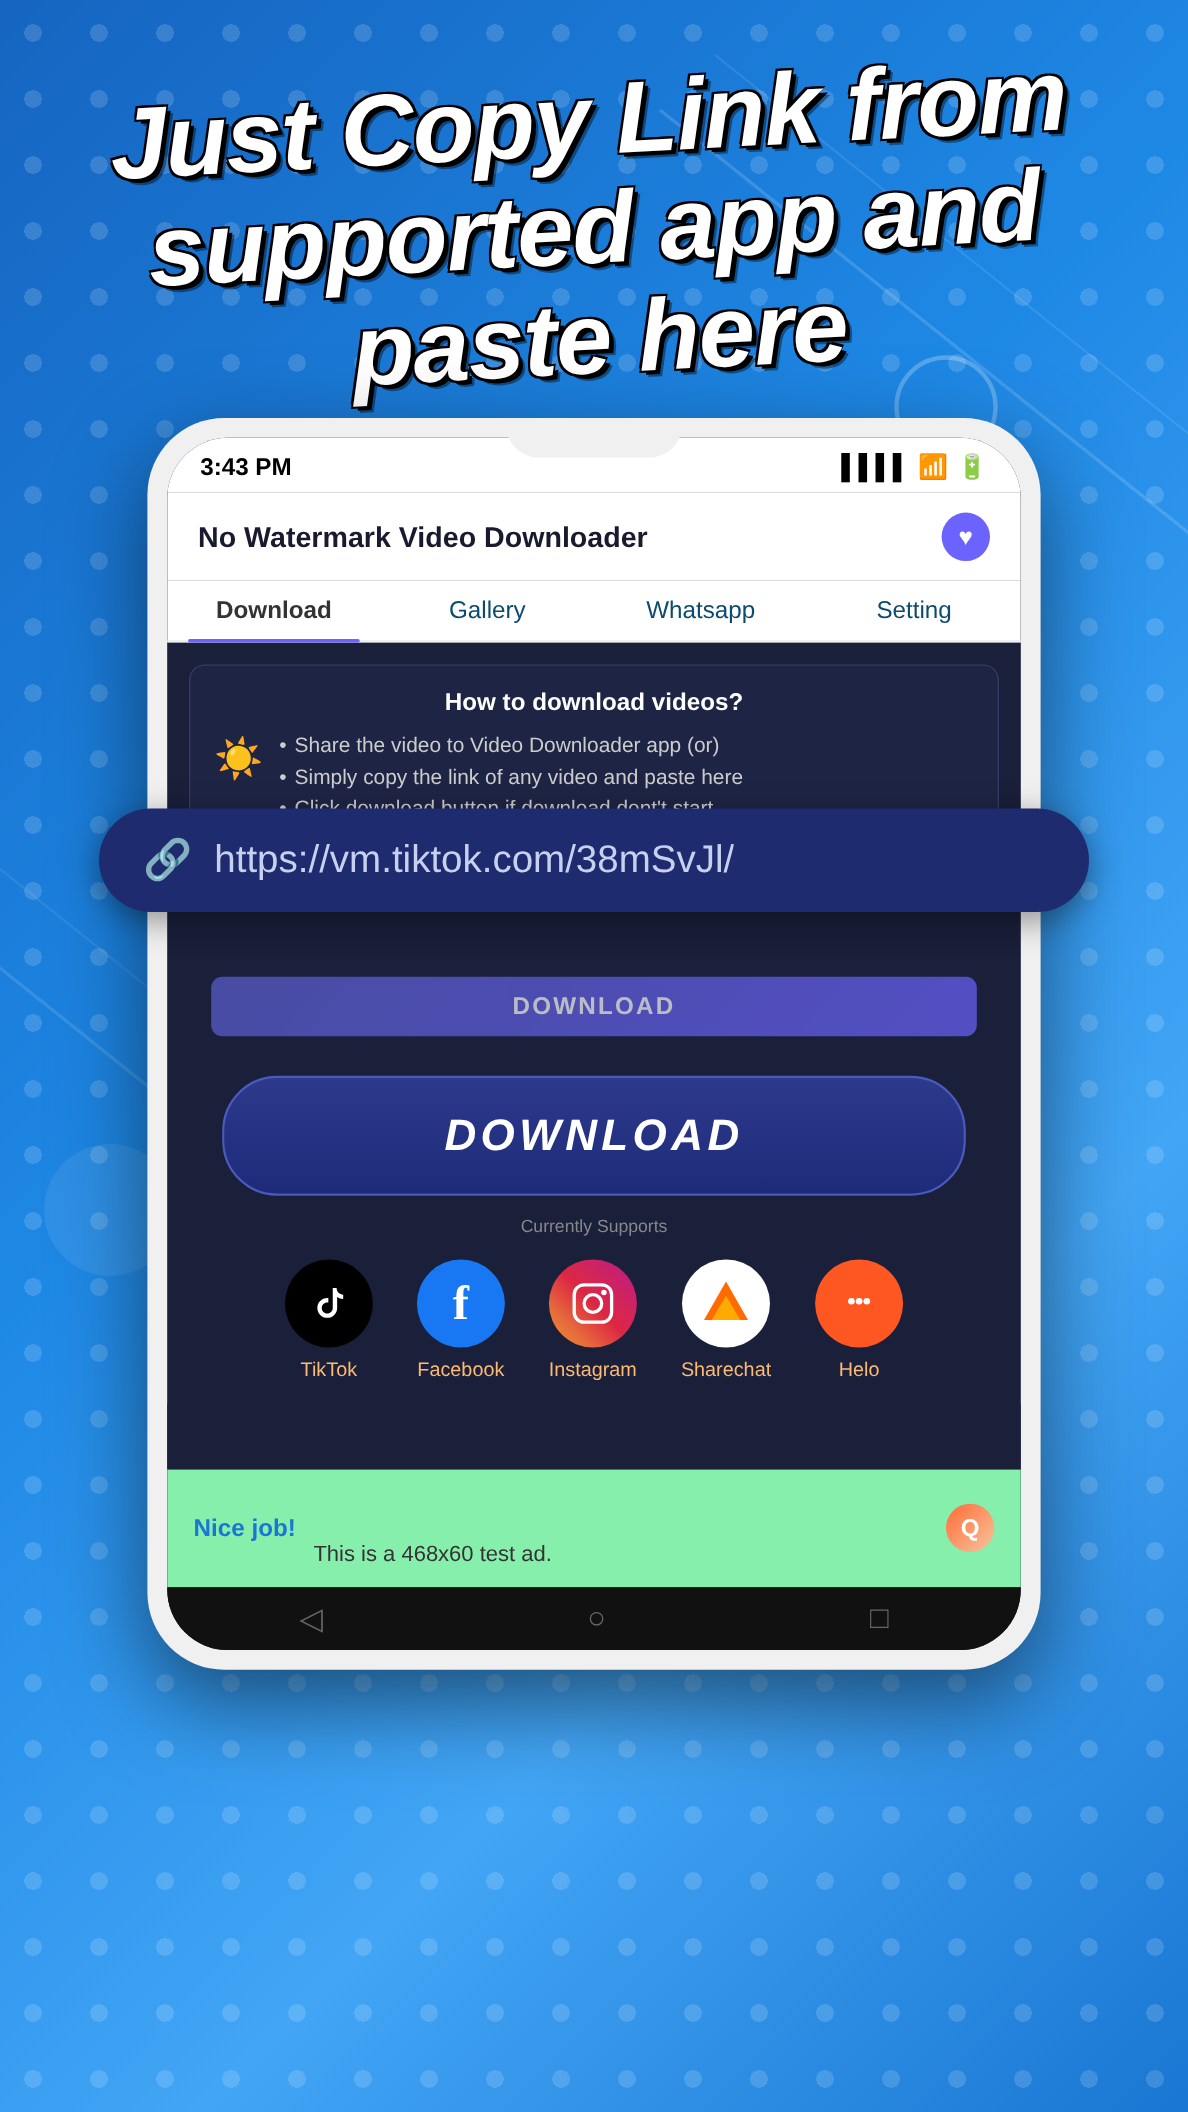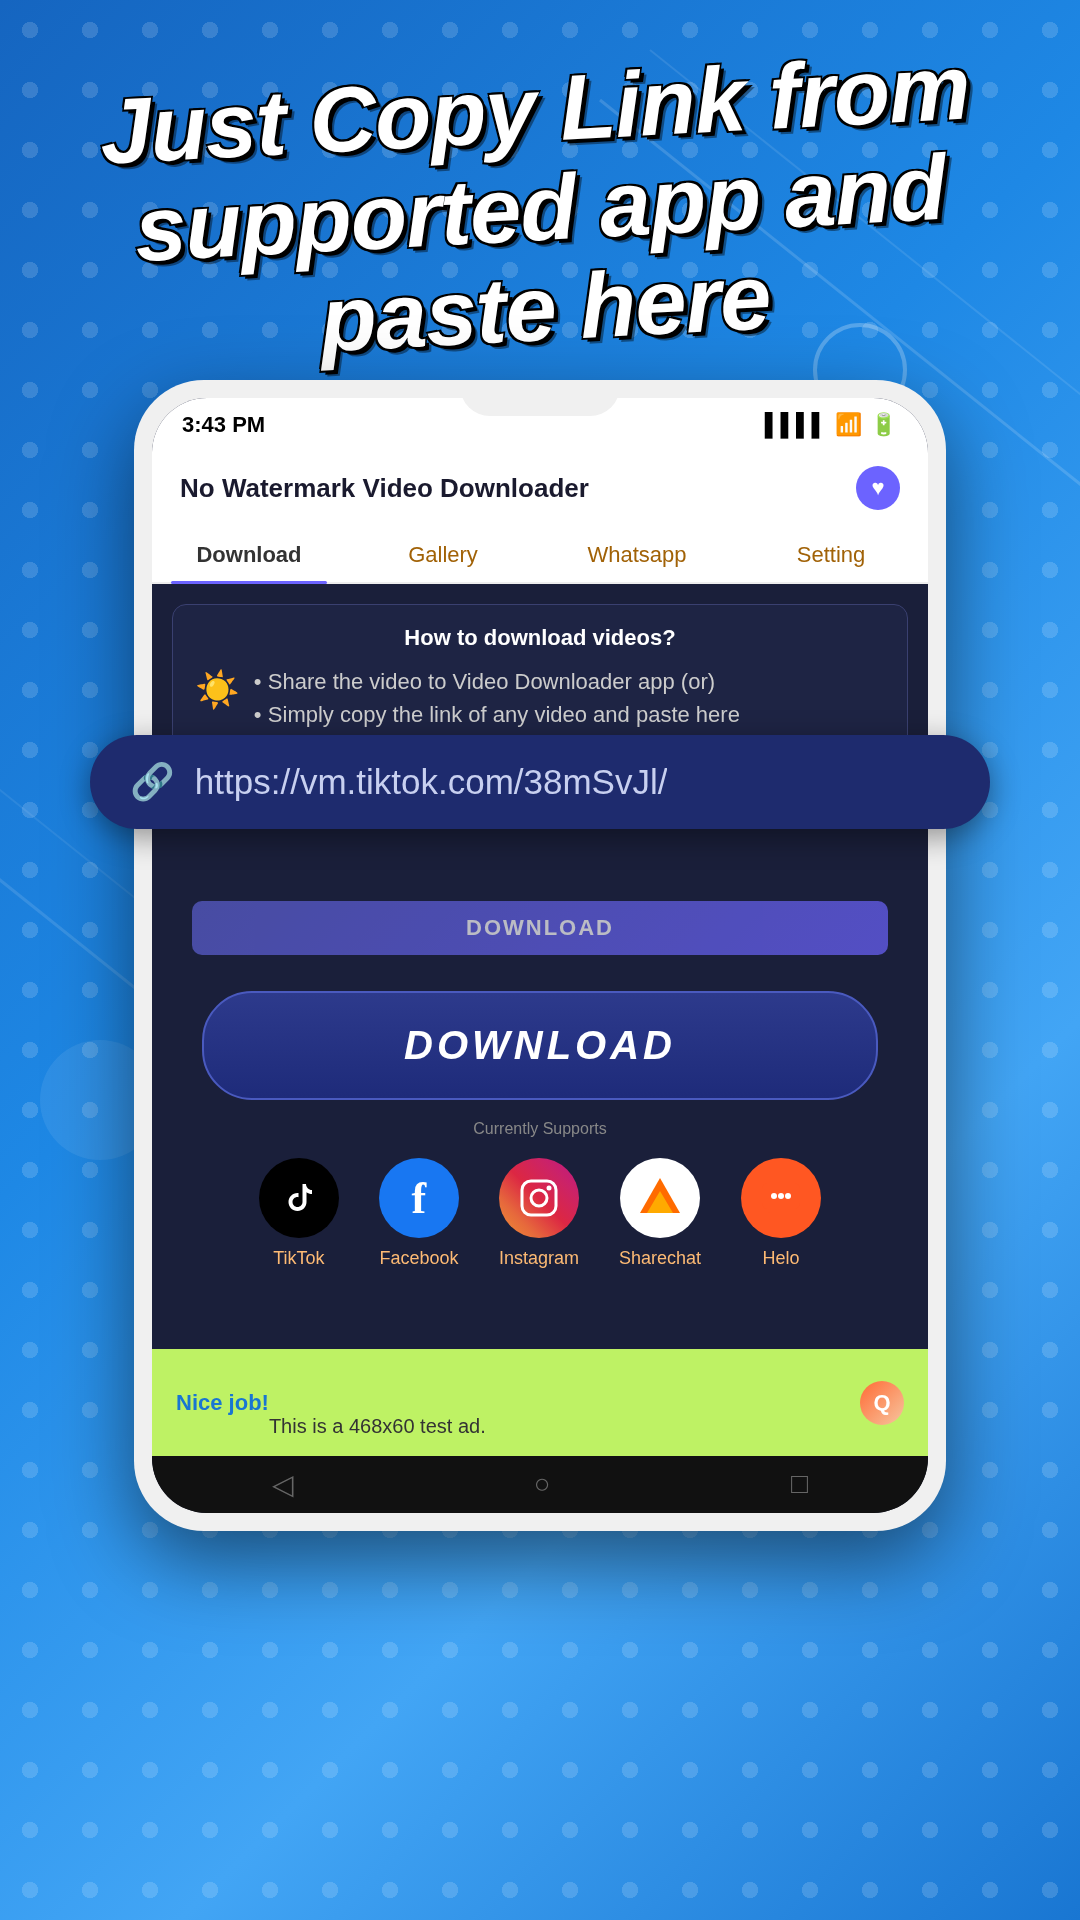--- a/index.html
+++ b/index.html
@@ -147,21 +147,21 @@
     .tabs {
       background: #fff;
       display: flex;
       border-bottom: 2px solid #eee;
     }
     .tab {
       flex: 1;
       text-align: center;
       padding: 14px 0;
       font-size: 22px;
-      color: #a16207;
+      color: #0c4a6e;
       cursor: pointer;
       position: relative;
     }
     .tab.active {
       color: #333;
       font-weight: 600;
     }
     .tab.active::after {
       content: '';
       position: absolute;
@@ -196,21 +196,21 @@
     .sun-icon {
       font-size: 36px;
       flex-shrink: 0;
       margin-top: 4px;
     }
     .howto-list {
       list-style: none;
     }
     .howto-list li {
       color: #ccc;
-      font-size: 22px;
+      font-size: 19px;
       line-height: 1.5;
       padding-left: 14px;
       position: relative;
     }
     .howto-list li::before {
       content: '•';
       position: absolute;
       left: 0;
     }
 
@@ -321,25 +321,25 @@
     .icon-facebook { background: #1877f2; color: #fff; }
     .icon-instagram {
       background: linear-gradient(45deg, #f09433, #e6683c, #dc2743, #cc2366, #bc1888);
       color: #fff;
     }
     .icon-sharechat { background: #fff; color: #ff6b00; }
     .icon-helo { background: #ff5722; color: #fff; }
 
     
     .ad-bar {
-      background: #bef264;
+      background: #86efac;
       padding: 18px 24px;
       display: flex;
       align-items: center;
-      gap: 0;
+      gap: 16px;
     }
     .ad-nice-job {
       color: #1976d2;
       font-size: 22px;
       font-weight: 700;
     }
     .ad-text {
       color: #333;
       font-size: 20px;
       flex: 1;

